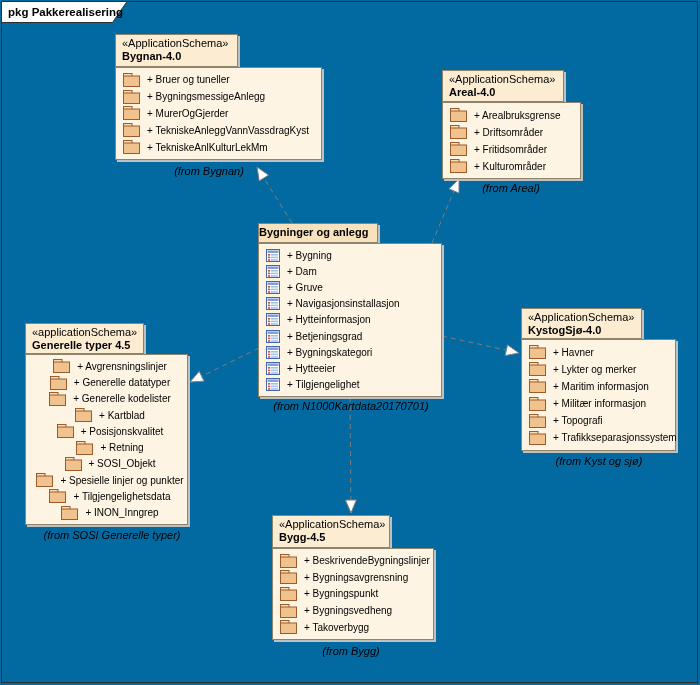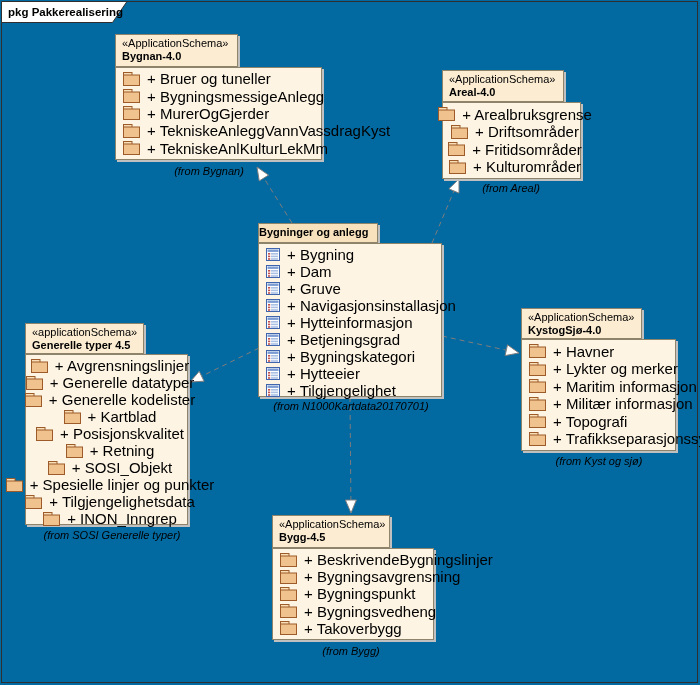--- a/index.html
+++ b/index.html
@@ -26,21 +26,21 @@
   .pkg-tab.center{background:var(--ctr,#f8e2bd);font-weight:bold;line-height:15px;padding:1px 0;}
   .pkg-tab .pname{font-weight:bold;}
   .pkg-body{
     position:absolute;box-sizing:border-box;
     background:var(--body,#fdf4e3);
     border:1px solid var(--edge,#8e846b);
     box-shadow:2px 2px 0 var(--shadow,#bdbdbd);
     display:flex;flex-direction:column;justify-content:space-evenly;
     padding:2px 0 2px 7px;
   }
-  .pkg-item{display:flex;align-items:center;gap:7px;font-size:15px;color:#000;white-space:nowrap;}
+  .pkg-item{display:flex;align-items:center;gap:7px;font-size:10px;color:#000;white-space:nowrap;}
   .pkg-item svg{flex:0 0 auto;display:block;}
   .pkg-caption{
     position:absolute;transform:translateX(-50%);
     font-size:11px;font-style:italic;color:#000;white-space:nowrap;z-index:4;
   }
 </style>
 </head>
 <body>
 
 <div id="stage" style="--hdr: #fbecd2; --body: #fdf4e3; --ctr: #f8e2bd; --edge: #8e846b; --shadow: #c0c0c0; --frame-border: #2f2f2f;">
@@ -114,21 +114,21 @@
       <rect x="0.5" y="3" width="16" height="10.5" fill="#f0c28e" stroke="#9c5b28"></rect>
     </svg>
           <span>+ TekniskeAnlKulturLekMm</span>
         </div>
       </div>
       <div class="pkg-caption" style="left: 209px; top: 165px;">(from Bygnan)</div>
       <div class="pkg-tab" style="left: 442px; top: 70px; width: 122px; height: 32px;">
         <div>«ApplicationSchema»</div>
         <div class="pname">Areal-4.0</div>
       </div>
-      <div class="pkg-body" style="left: 442px; top: 102px; width: 139px; height: 77px; align-items: center;">
+      <div class="pkg-body" style="left: 442px; top: 102px; width: 139px; height: 77px;">
         <div class="pkg-item">
     <svg width="17" height="14" viewBox="0 0 17 14">
       <rect x="0.5" y="0.5" width="8.5" height="5" fill="#f9dfb8" stroke="#9c5b28"></rect>
       <rect x="0.5" y="3" width="16" height="10.5" fill="#f0c28e" stroke="#9c5b28"></rect>
     </svg>
           <span>+ Arealbruksgrense</span>
         </div>
         <div class="pkg-item">
     <svg width="17" height="14" viewBox="0 0 17 14">
       <rect x="0.5" y="0.5" width="8.5" height="5" fill="#f9dfb8" stroke="#9c5b28"></rect>

